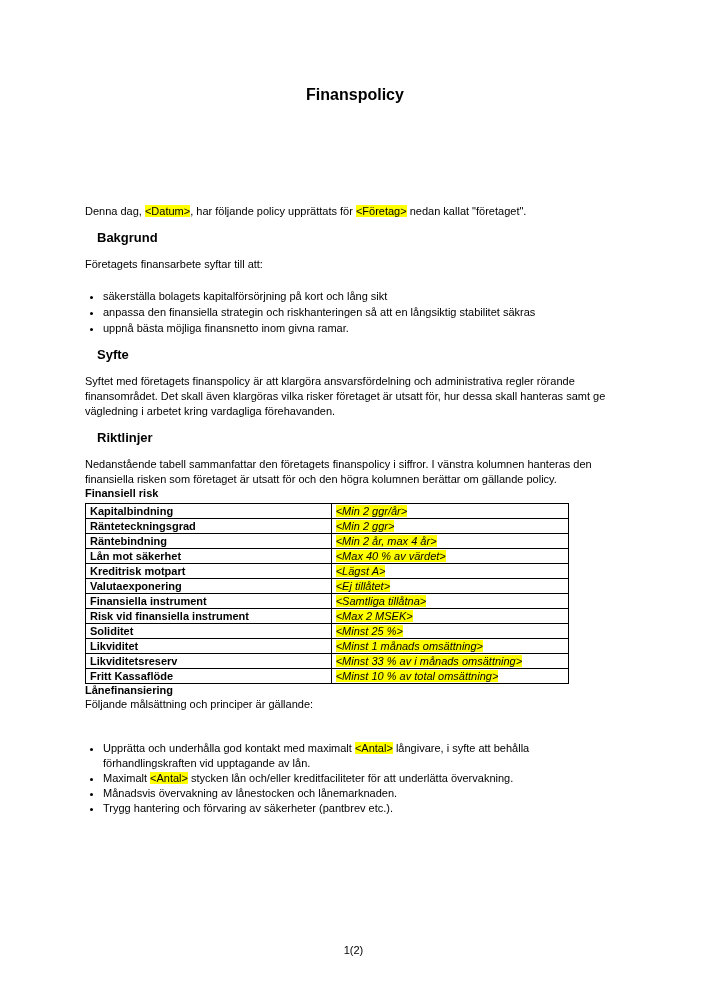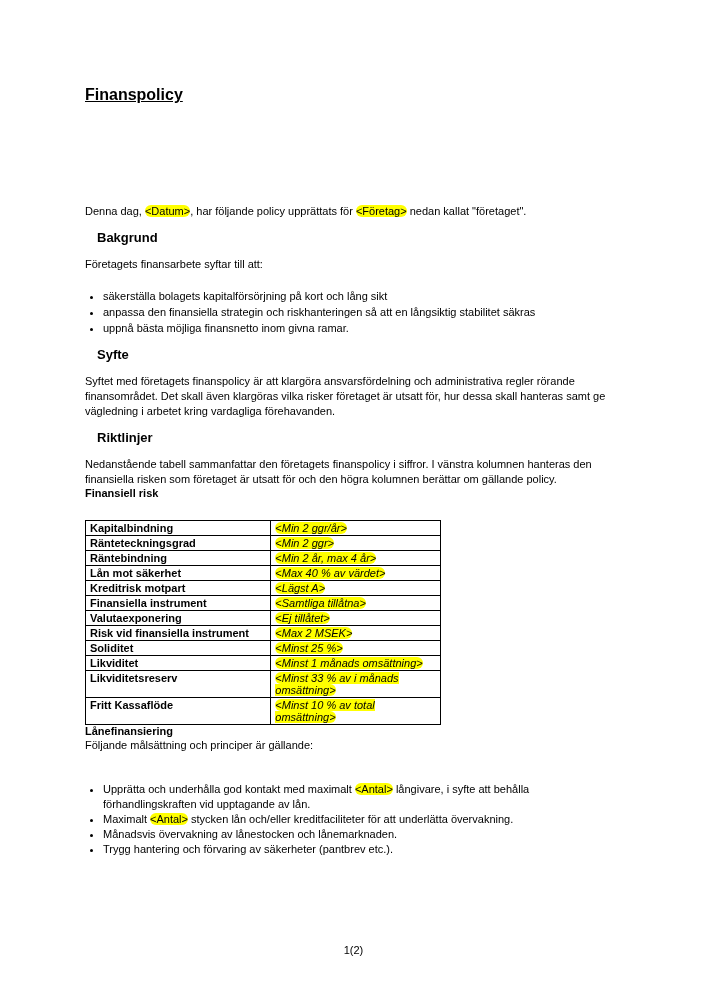--- a/index.html
+++ b/index.html
@@ -4,45 +4,44 @@
 <style>
   html,body{margin:0;padding:0;background:#fff;}
   .page{
     width:707px;height:1000px;position:relative;box-sizing:border-box;
     background:#fff;color:#000;
     font-family:"Liberation Sans","DejaVu Sans",sans-serif;
     font-size:11px;line-height:15px;
     padding:0 82px 0 85px;overflow:hidden;
   }
   .doc-title{
-    font-size:16px;line-height:18px;font-weight:bold;
+    font-size:16px;line-height:18px;font-weight:bold;text-align:center;
     margin:86px 0 0 0;
-    text-decoration:underline;
   }
   .intro{margin:100px 0 0 0;}
   h2.sec{font-size:13px;line-height:14px;font-weight:bold;margin:12px;}
   h3.sub{font-size:11px;line-height:13px;font-weight:bold;margin:0;}
   p.body{margin:0;}
   .mt-bakgrund{margin-top:28px;}
   .mt-bakgrund-lead{margin-top:7px;}
   ul.bullets{margin:16px 0 0 0;padding:0 0 0 18px;list-style:disc outside;}
   ul.bullets li{line-height:16px;}
   .mt-syfte{margin-top:25px;}
   .mt-syfte-body{margin-top:4px;}
   .mt-riktlinjer{margin-top:27px;}
   .mt-riktlinjer-body{margin-top:7px;}
   .mt-finrisk{margin-top:10px;}
-  table.risk-table{border-collapse:collapse;margin-top:20px;width:356px;}
+  table.risk-table{border-collapse:collapse;margin-top:3px;width:484px;}
   table.risk-table td{
     border:1px solid #000;padding:1px 4px;vertical-align:top;
     font-size:11px;line-height:12px;
   }
   td.risk-cell{font-weight:bold;width:197px;}
   td.policy-cell{width:190px;font-style:italic;}
-  .hl{background:var(--hl,#ffff00);border-radius:6px;}
+  .hl{background:var(--hl,#ffff00);}
   .mt-loan{margin-top:15px;}
   .mt-loan-lead{margin-top:5px;}
   ul.bullets.loan{margin-top:29px;}
   ul.bullets.loan li{line-height:15px;}
   .footer{
     position:absolute;left:0;right:0;top:943px;text-align:center;
     font-size:11px;line-height:15px;
   }
 </style>
 </head>
@@ -85,26 +84,26 @@
         </tr>
         <tr>
           <td class="risk-cell">Lån mot säkerhet</td>
           <td class="policy-cell"><span class="hl">&lt;Max 40 % av värdet&gt;</span></td>
         </tr>
         <tr>
           <td class="risk-cell">Kreditrisk motpart</td>
           <td class="policy-cell"><span class="hl">&lt;Lägst A&gt;</span></td>
         </tr>
         <tr>
+          <td class="risk-cell">Valutaexponering</td>
+          <td class="policy-cell"><span class="hl">&lt;Ej tillåtet&gt;</span></td>
+        </tr>
+        <tr>
           <td class="risk-cell">Finansiella instrument</td>
           <td class="policy-cell"><span class="hl">&lt;Samtliga tillåtna&gt;</span></td>
-        </tr>
-        <tr>
-          <td class="risk-cell">Valutaexponering</td>
-          <td class="policy-cell"><span class="hl">&lt;Ej tillåtet&gt;</span></td>
         </tr>
         <tr>
           <td class="risk-cell">Risk vid finansiella instrument</td>
           <td class="policy-cell"><span class="hl">&lt;Max 2 MSEK&gt;</span></td>
         </tr>
         <tr>
           <td class="risk-cell">Soliditet</td>
           <td class="policy-cell"><span class="hl">&lt;Minst 25 %&gt;</span></td>
         </tr>
         <tr>

